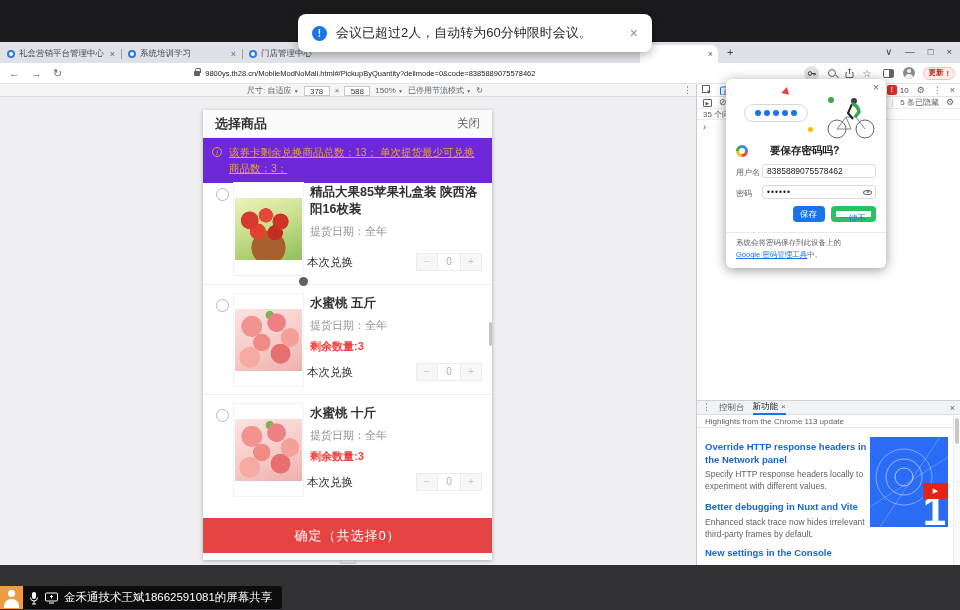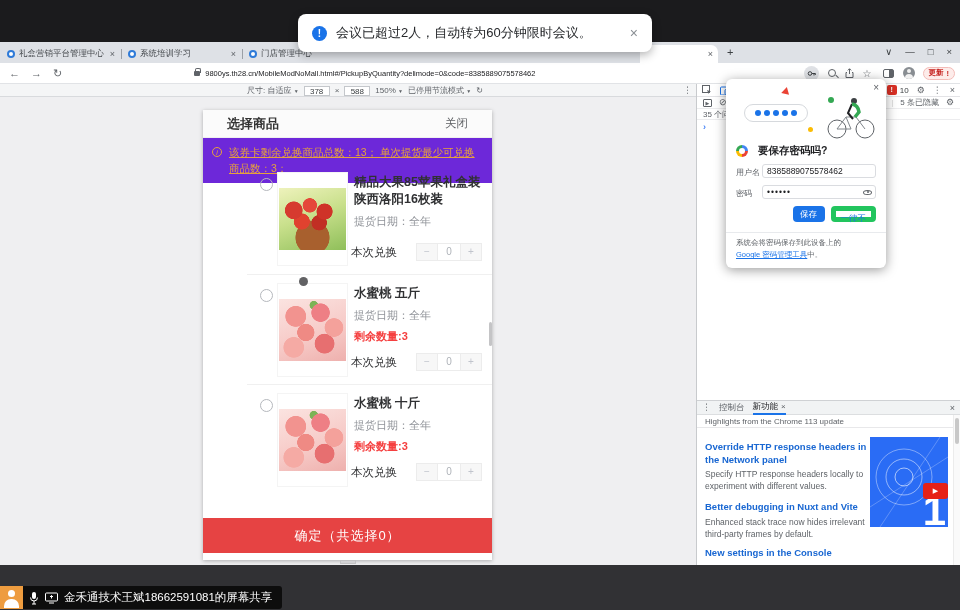--- a/index.html
+++ b/index.html
@@ -29,26 +29,26 @@
   .avatar{width:12px;height:12px;border-radius:50%;background:#888d92;position:relative;overflow:hidden;}
   .avatar::before{content:"";position:absolute;left:4px;top:2px;width:4px;height:4px;border-radius:50%;background:#f1f1f1;}
   .avatar::after{content:"";position:absolute;left:2px;top:7px;width:8px;height:5px;border-radius:4px 4px 0 0;background:#f1f1f1;}
   .updpill{height:13px;border-radius:7px;background:#fdecea;border:1px solid #f3bcb8;display:flex;align-items:center;gap:3px;padding:0 5px;color:#c5221f;font-size:7.5px;font-weight:bold;}
   
   .emulator{position:absolute;left:0;top:42px;width:697px;height:481px;background:#efeff1;border-right:1px solid #c8cacd;}
   .devbar{position:absolute;left:0;top:0;width:100%;height:13px;background:#f4f5f6;border-bottom:1px solid #d8dadd;}
   .devbar-row{position:absolute;left:247px;top:1px;display:flex;align-items:center;gap:5px;font-size:8px;color:#5f6368;}
   .dim-input{width:26px;height:10px;border:1px solid #c4c7cb;background:#fff;font-size:8px;color:#3c4043;text-align:center;line-height:9px;}
   .viewport{position:absolute;left:203px;top:26px;width:289px;height:450px;background:#fff;box-shadow:0 1px 4px rgba(0,0,0,.28);}
-  .shop-header{position:absolute;left:0;top:0;width:100%;height:28px;background:#fbfbfb;border-bottom:1px solid #efefef;display:flex;align-items:center;justify-content:space-between;padding:0 24px;}
+  .shop-header{position:absolute;left:0;top:0;width:100%;height:28px;background:#fbfbfb;border-bottom:1px solid #efefef;display:flex;align-items:center;justify-content:space-between;padding:0 12px;}
   .shop-title{font-size:13px;color:#333;font-weight:bold;}
   .shop-close{font-size:11.5px;color:#606266;}
   .notice{position:absolute;left:0;top:28px;width:100%;background:#6d28d9;color:#e6a23c;font-size:10.5px;line-height:1.55;padding:6px 10px 6px 26px;text-decoration:underline;}
   .notice-ic{position:absolute;left:9px;top:9px;width:10px;height:10px;border:1px solid #e6a23c;border-radius:50%;font-size:7px;line-height:9px;text-align:center;font-style:italic;}
-  .plist{position:absolute;left:0;top:54px;width:100%;padding-left:44px;}
+  .plist{position:absolute;left:0;top:64px;width:100%;}
   .prow{position:relative;height:110px;}
   .prow + .prow{border-top:1px solid #f0f0f0;}
   .radio{position:absolute;left:13px;top:14px;width:13px;height:13px;border:1px solid #b5b8bd;border-radius:50%;}
   .p-img{position:absolute;left:30px;top:8px;width:71px;height:94px;background:#fff;border:1px solid #f4f4f4;}
   .photo{position:absolute;left:1px;right:1px;top:15px;bottom:15px;}
   .p-img[data-fruit="apples"] .photo{background:
     radial-gradient(circle at 22% 36%,#d63a2f 0 13%,transparent 14%),
     radial-gradient(circle at 46% 28%,#e5483a 0 12%,transparent 13%),
     radial-gradient(circle at 68% 38%,#cf3328 0 13%,transparent 14%),
     radial-gradient(circle at 34% 54%,#e0422f 0 14%,transparent 15%),
@@ -98,21 +98,21 @@
   .dthumb{position:absolute;left:1px;top:3px;width:4px;height:26px;background:#c8c8c8;border-radius:2px;}
   
   .pwdlg{position:absolute;left:726px;top:79px;width:160px;height:189px;background:#fff;border-radius:6px;box-shadow:0 2px 12px rgba(0,0,0,.4);z-index:40;}
   .dlg-close{position:absolute;right:7px;top:3px;color:#5f6368;font-size:10px;}
   .illus{position:absolute;left:10px;top:8px;right:10px;height:54px;}
   .bubble{position:absolute;left:8px;top:17px;width:64px;height:18px;background:#fff;border:1px solid #d6d9dd;border-radius:10px;display:flex;align-items:center;justify-content:center;gap:3px;}
   .bdot{width:6px;height:6px;border-radius:50%;background:#1a73e8;}
   .tri{position:absolute;left:46px;top:0;width:0;height:0;border-left:4px solid transparent;border-right:4px solid transparent;border-bottom:7px solid #ea4335;transform:rotate(14deg);}
   .gdot{position:absolute;left:92px;top:10px;width:6px;height:6px;border-radius:50%;background:#34a853;}
   .ydot{position:absolute;left:72px;top:40px;width:5px;height:5px;border-radius:50%;background:#fbbc04;}
-  .dlg-titlerow{position:absolute;left:10px;top:65px;display:flex;align-items:center;gap:10px;}
+  .dlg-titlerow{position:absolute;left:10px;top:65px;display:flex;align-items:center;gap:22px;}
   .glogo{width:12px;height:12px;border-radius:50%;background:conic-gradient(#4285f4 0 25%,#ea4335 0 50%,#fbbc04 0 75%,#34a853 0 100%);position:relative;}
   .glogo::after{content:"";position:absolute;inset:3px;border-radius:50%;background:#fff;}
   .dlg-title{font-size:10.5px;font-weight:bold;color:#202124;}
   .fldrow{position:absolute;left:10px;right:10px;height:14px;}
   .fldlabel{position:absolute;left:0;top:3px;font-size:8px;color:#5f6368;}
   .fldbox{position:absolute;left:26px;right:0;top:0;height:14px;border:1px solid #dadce0;border-radius:3px;background:#fff;font-size:8.5px;color:#202124;line-height:13px;padding:0 4px;overflow:hidden;}
   .eye{position:absolute;right:4px;top:3px;width:9px;height:8px;}
   .eye::before{content:"";position:absolute;inset:1.5px 0;border:1px solid #5f6368;border-radius:50%;}
   .eye::after{content:"";position:absolute;left:3.5px;top:3px;width:2px;height:2px;background:#5f6368;border-radius:50%;}
   .dlg-btns{position:absolute;right:10px;top:127px;display:flex;gap:6px;}

